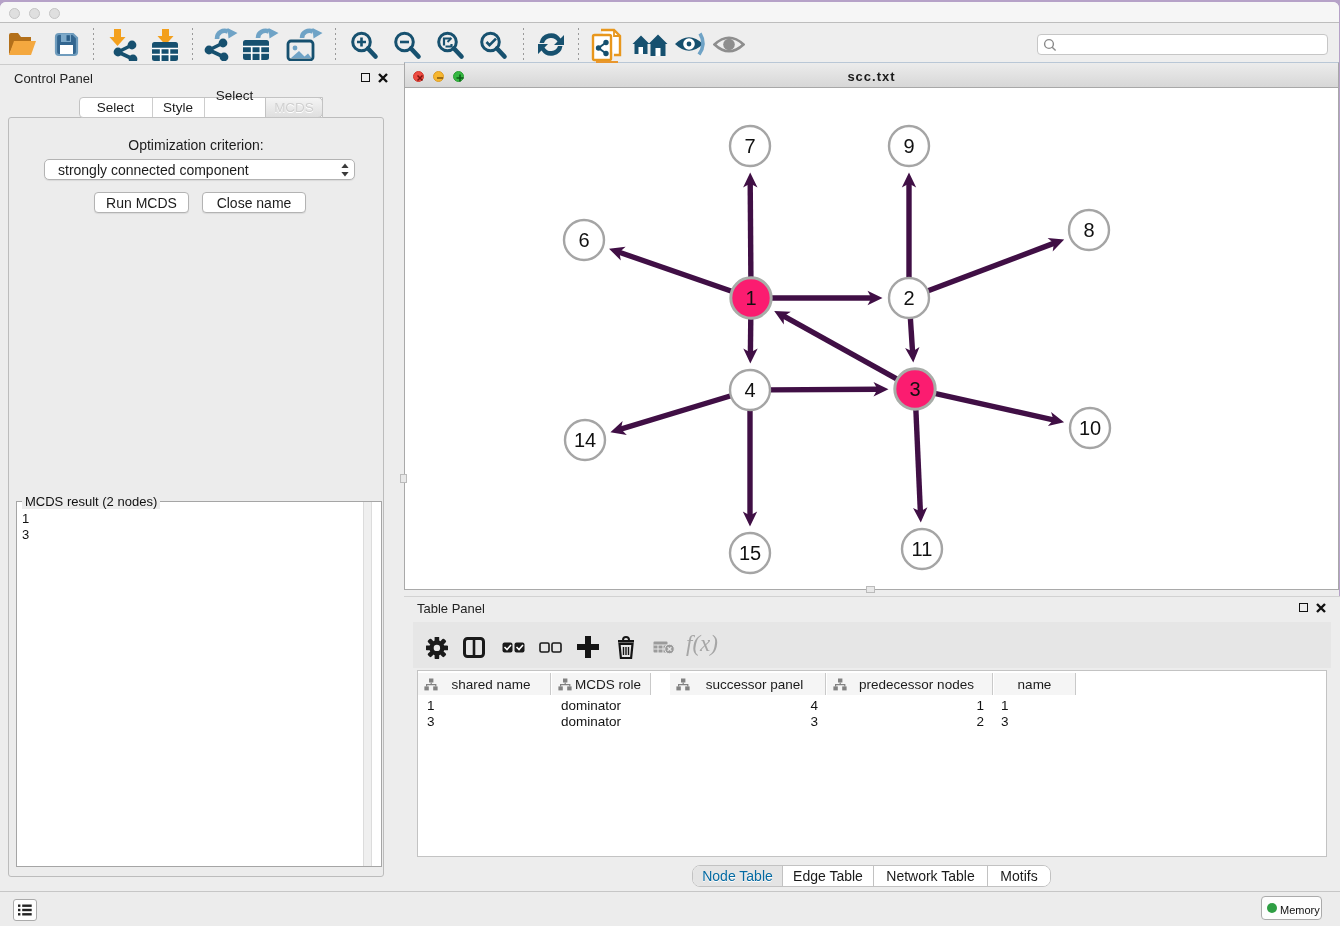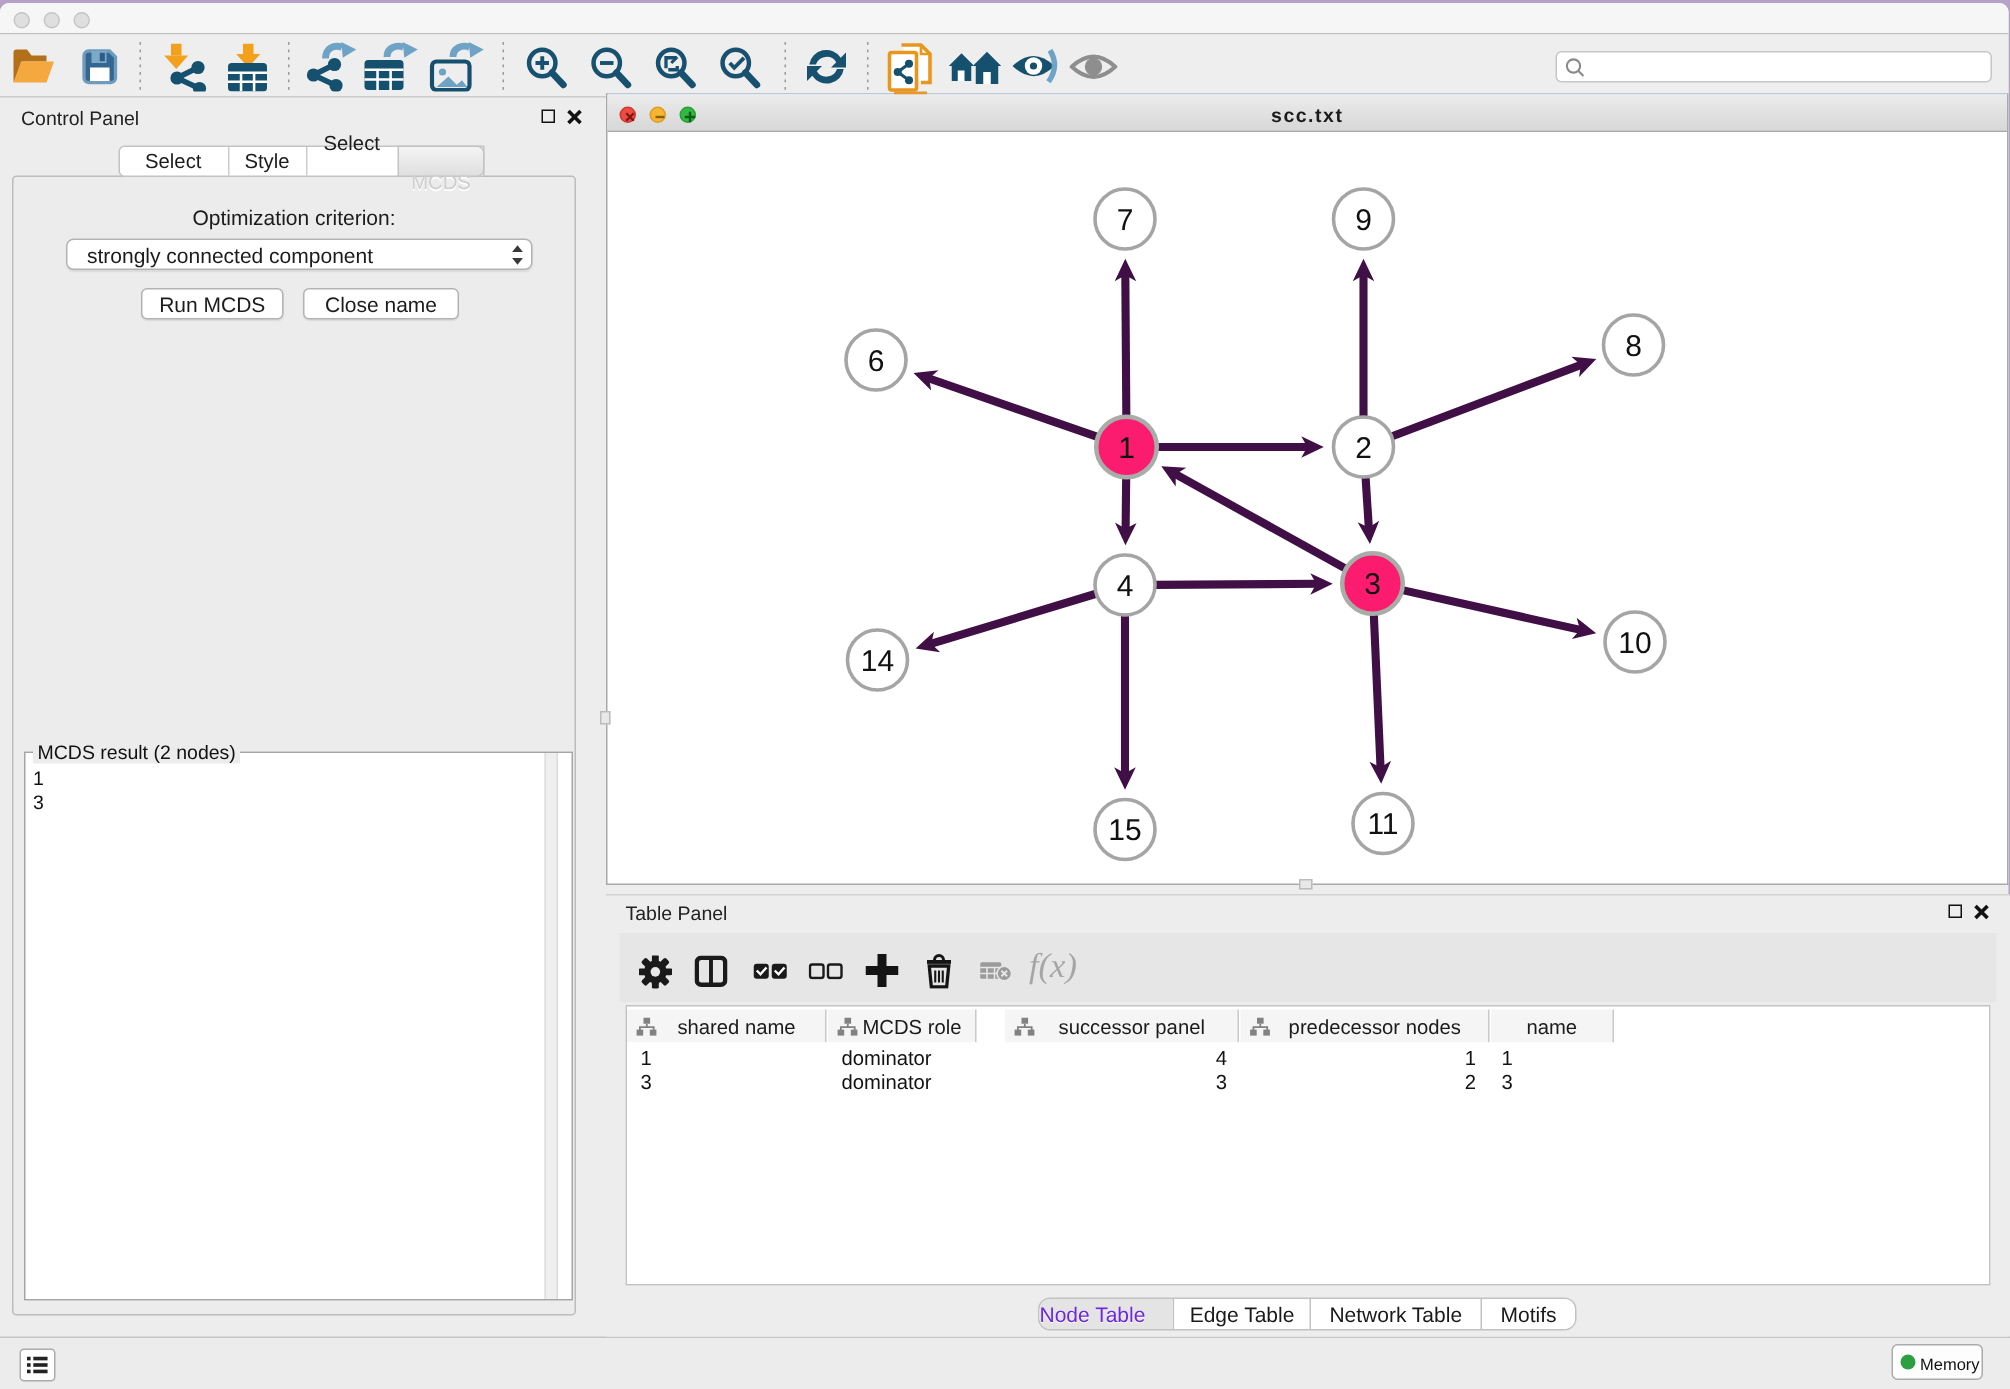--- a/index.html
+++ b/index.html
@@ -130,21 +130,21 @@
 
  <div class="abs" style="left:8px;top:117px;width:376px;height:760px;background:#ececec;border:1px solid #bcbcbc;border-radius:3px"></div>
 
  <div class="abs" style="left:79px;top:97px;width:244px;height:21px;background:#fff;border:1px solid #c3c3c3;border-radius:4px 0 0 4px"></div>
  <div class="abs" style="left:265px;top:97px;width:58px;height:21px;background:linear-gradient(#f4f4f4,#dfdfdf);border:1px solid #c3c3c3;border-radius:0 5px 5px 0"></div>
  <div class="abs" style="left:152px;top:98px;width:1px;height:19px;background:#cdcdcd"></div>
  <div class="abs" style="left:204px;top:98px;width:1px;height:19px;background:#cdcdcd"></div>
  <div class="abs" style="left:79px;top:100px;width:73px;text-align:center;font-size:13.5px;color:#1c1c1c">Select</div>
  <div class="abs" style="left:152px;top:100px;width:52px;text-align:center;font-size:13.5px;color:#1c1c1c">Style</div>
  <div class="abs" style="left:204px;top:88px;width:61px;text-align:center;font-size:13.5px;color:#1c1c1c">Select</div>
- <div class="abs" style="left:265px;top:114px;width:58px;text-align:center;font-size:13.5px;color:#cfcfcf;text-shadow:0 1px 0 #fff">MCDS</div>
+ <div class="abs" style="left:265px;top:100px;width:58px;text-align:center;font-size:13.5px;color:#cfcfcf;text-shadow:0 1px 0 #fff">MCDS</div>
 
  <div class="abs" style="left:0;top:137px;width:392px;text-align:center;font-size:14px;color:#1c1c1c">Optimization criterion:</div>
 
  <div class="abs" style="left:44px;top:159px;width:311px;height:21px;background:#fff;border:1px solid #b3b3b3;border-radius:5px;box-shadow:0 1px 1px rgba(0,0,0,0.08)"></div>
  <div class="abs" style="left:58px;top:162px;font-size:14px;color:#1c1c1c">strongly connected component</div>
  <svg class="abs" style="left:340px;top:163px" width="10" height="14" viewBox="0 0 10 14">
       <path d="M5 0.5 L8.6 5 H1.4 Z" fill="#3a3a3a"></path>
       <path d="M5 13.5 L1.4 9 H8.6 Z" fill="#3a3a3a"></path>
     </svg>
 
@@ -340,17 +340,17 @@
 <div style="position:absolute;left:561px;top:698px;font-size:13.5px;color:#131313">dominator</div>
 <div style="position:absolute;left:700px;top:698px;width:118px;text-align:right;font-size:13.5px;color:#131313">4</div>
 <div style="position:absolute;left:860px;top:698px;width:124px;text-align:right;font-size:13.5px;color:#131313">1</div>
 <div style="position:absolute;left:1001px;top:698px;font-size:13.5px;color:#131313">1</div>
 <div style="position:absolute;left:427px;top:714px;font-size:13.5px;color:#131313">3</div>
 <div style="position:absolute;left:561px;top:714px;font-size:13.5px;color:#131313">dominator</div>
 <div style="position:absolute;left:700px;top:714px;width:118px;text-align:right;font-size:13.5px;color:#131313">3</div>
 <div style="position:absolute;left:860px;top:714px;width:124px;text-align:right;font-size:13.5px;color:#131313">2</div>
 <div style="position:absolute;left:1001px;top:714px;font-size:13.5px;color:#131313">3</div>
  <div style="position:absolute;left:692px;top:865px;width:359px;height:22px;border:1px solid #c2c2c2;border-radius:8px;background:#fff;box-sizing:border-box"></div>
-    <div style="position:absolute;left:693px;top:866px;width:90px;height:20px;background:#e4e4e4;color:#6d28d9;text-shadow:0 1px 0 #fff;border-radius:7px 0 0 7px;border-right:1px solid #c2c2c2;box-sizing:border-box;text-align:left;font-size:14px;line-height:20px">Node Table</div>
+    <div style="position:absolute;left:693px;top:866px;width:90px;height:20px;background:#e4e4e4;color:#0369a1;text-shadow:0 1px 0 #fff;border-radius:7px 0 0 7px;border-right:1px solid #c2c2c2;box-sizing:border-box;text-align:center;font-size:14px;line-height:20px">Node Table</div>
 <div style="position:absolute;left:783px;top:866px;width:91px;height:20px;background:#fff;color:#1a1a1a;border-right:1px solid #c2c2c2;box-sizing:border-box;text-align:center;font-size:14px;line-height:20px">Edge Table</div>
 <div style="position:absolute;left:874px;top:866px;width:114px;height:20px;background:#fff;color:#1a1a1a;border-right:1px solid #c2c2c2;box-sizing:border-box;text-align:center;font-size:14px;line-height:20px">Network Table</div>
 <div style="position:absolute;left:988px;top:866px;width:62px;height:20px;background:#fff;color:#1a1a1a;border-radius:0 7px 7px 0;box-sizing:border-box;text-align:center;font-size:14px;line-height:20px">Motifs</div>
 </div>
 
 </body></html>

